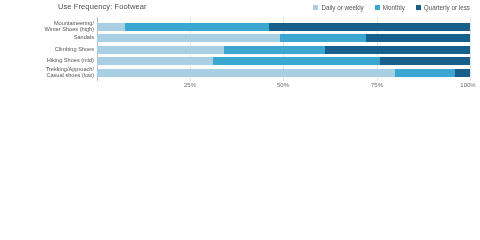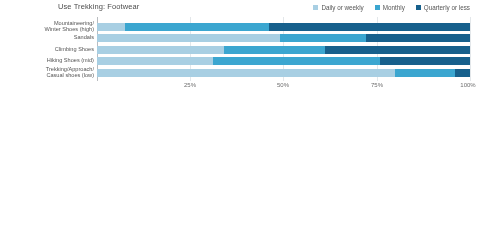--- a/index.html
+++ b/index.html
@@ -153,21 +153,21 @@
     transform: translateX(-50%);
     white-space: nowrap;
   }
 </style>
 </head>
 <body>
 
 <div id="chart-root">
 
   <div id="chart-header">
-    <div id="chart-title">Use Trekking: Footwear</div>
+    <div id="chart-title">Use Frequency: Footwear</div>
     <div id="chart-legend">
 
       <div class="legend-entry">
         <span class="legend-swatch" style="background:#a8cfe3;"></span>
         <span class="legend-label">Daily or weekly</span>
       </div>
 
       <div class="legend-entry">
         <span class="legend-swatch" style="background:#3ba6d0;"></span>
         <span class="legend-label">Monthly</span>

